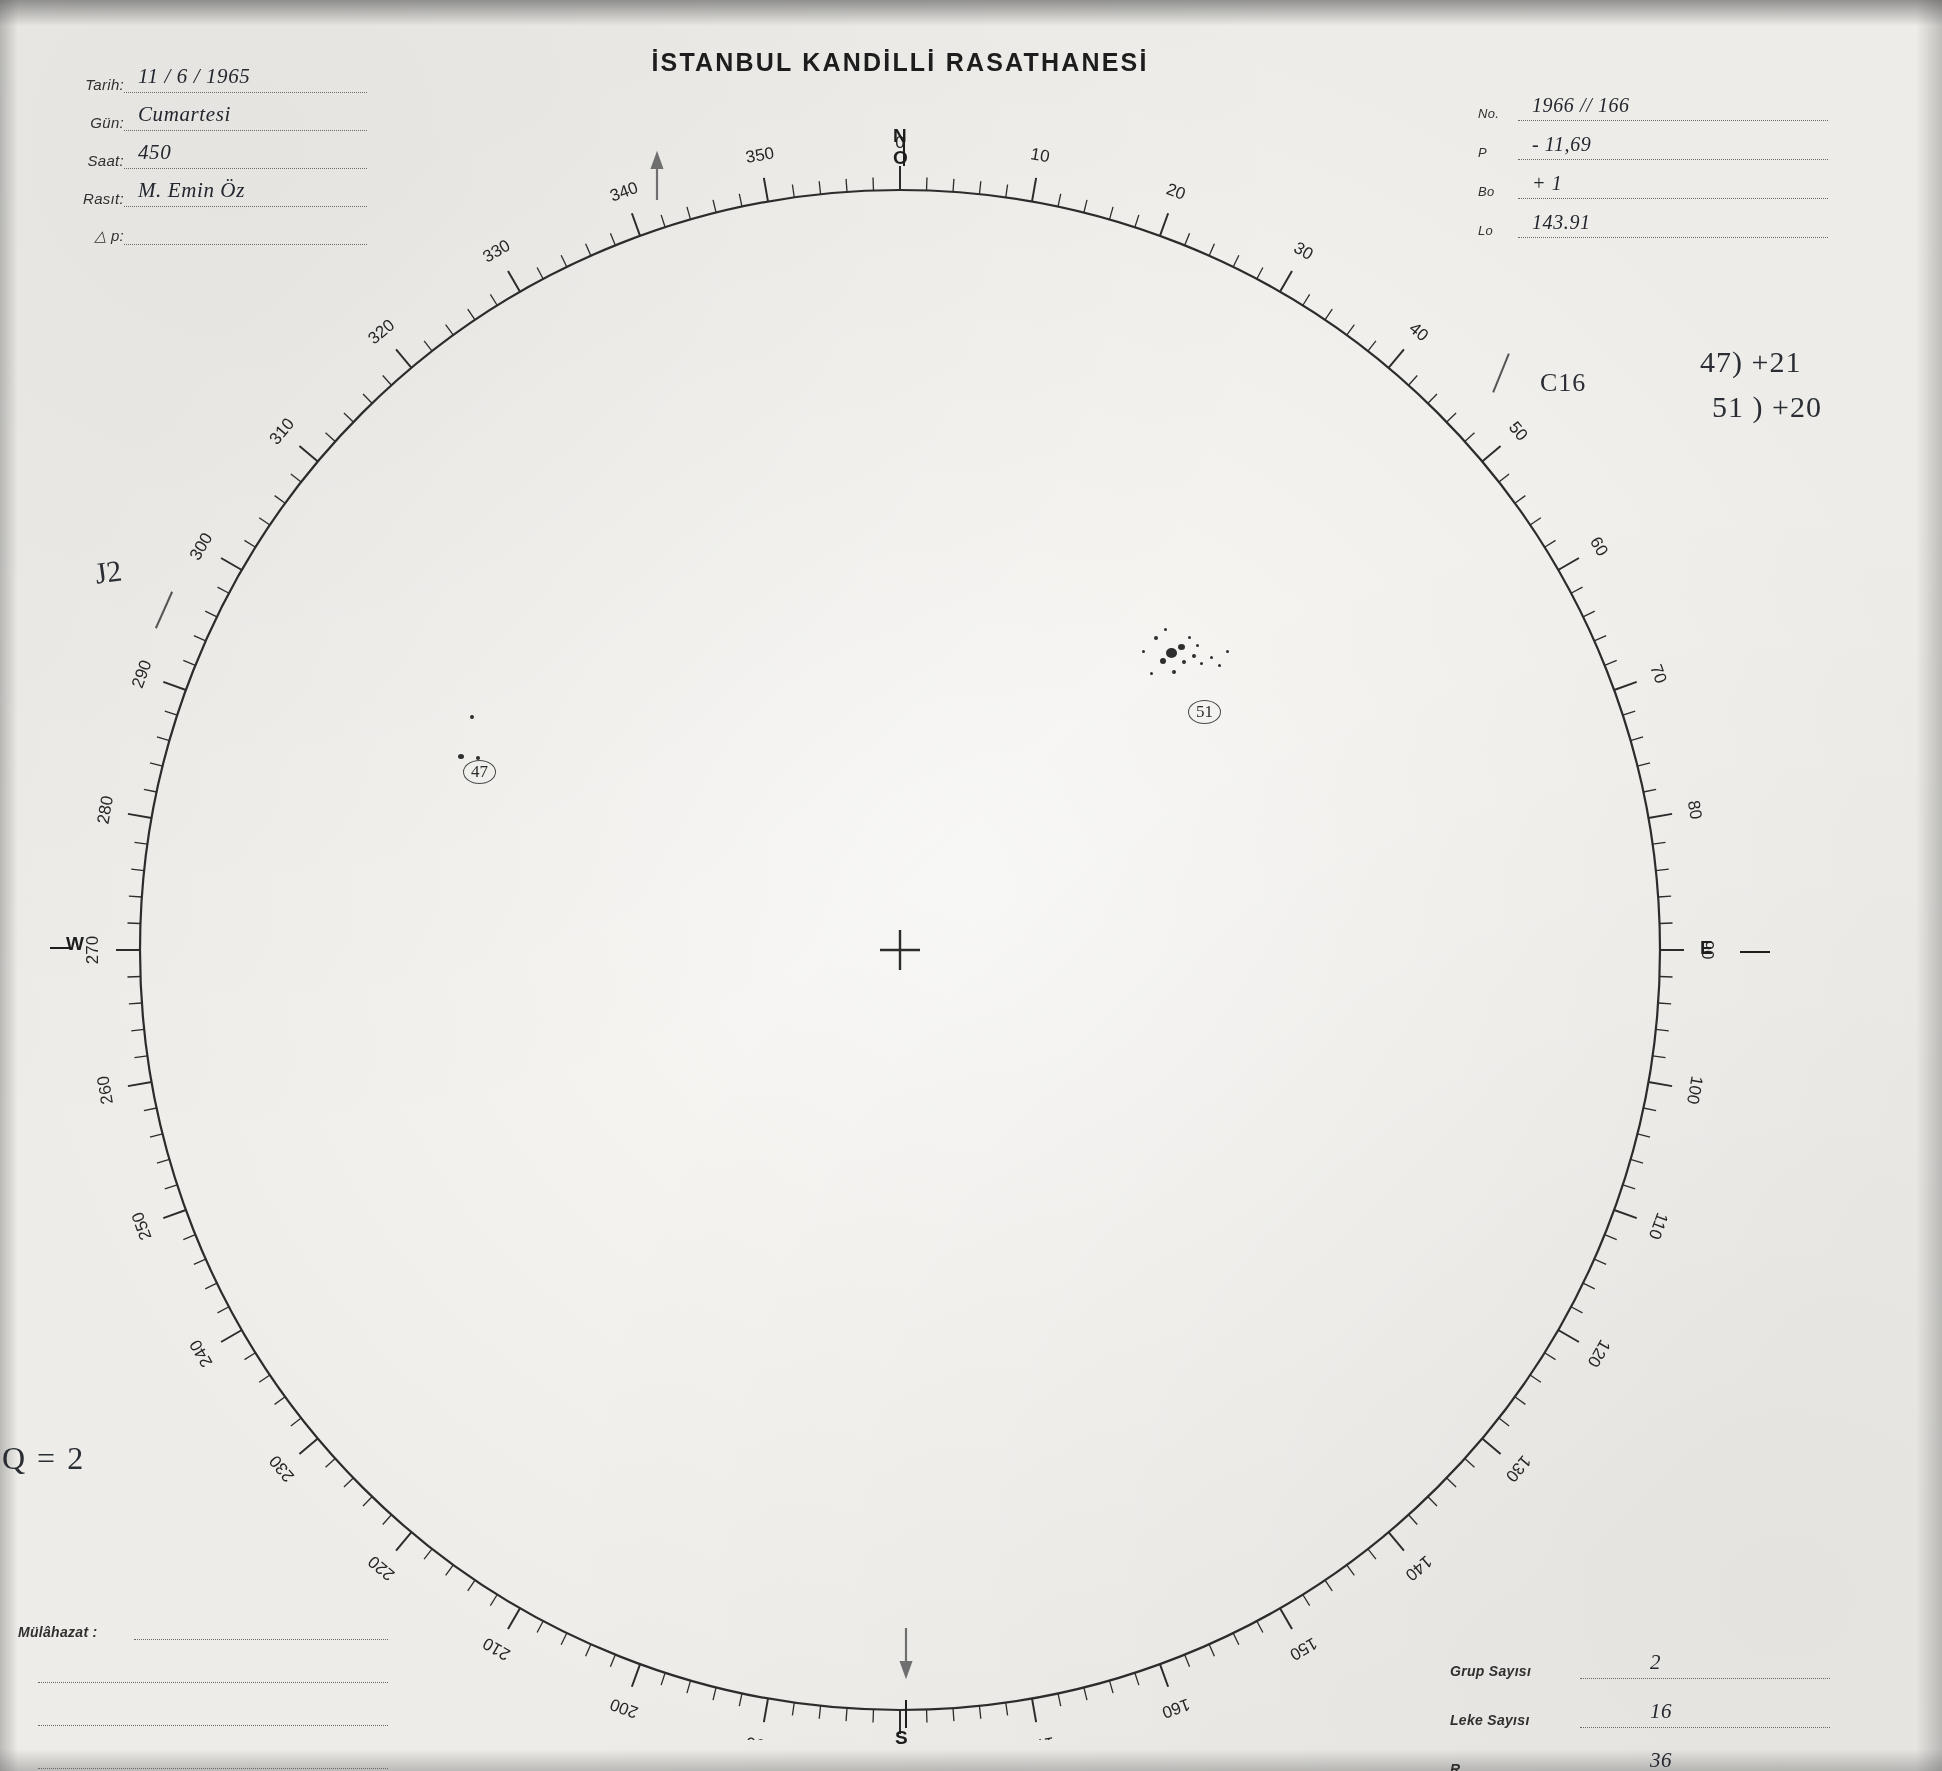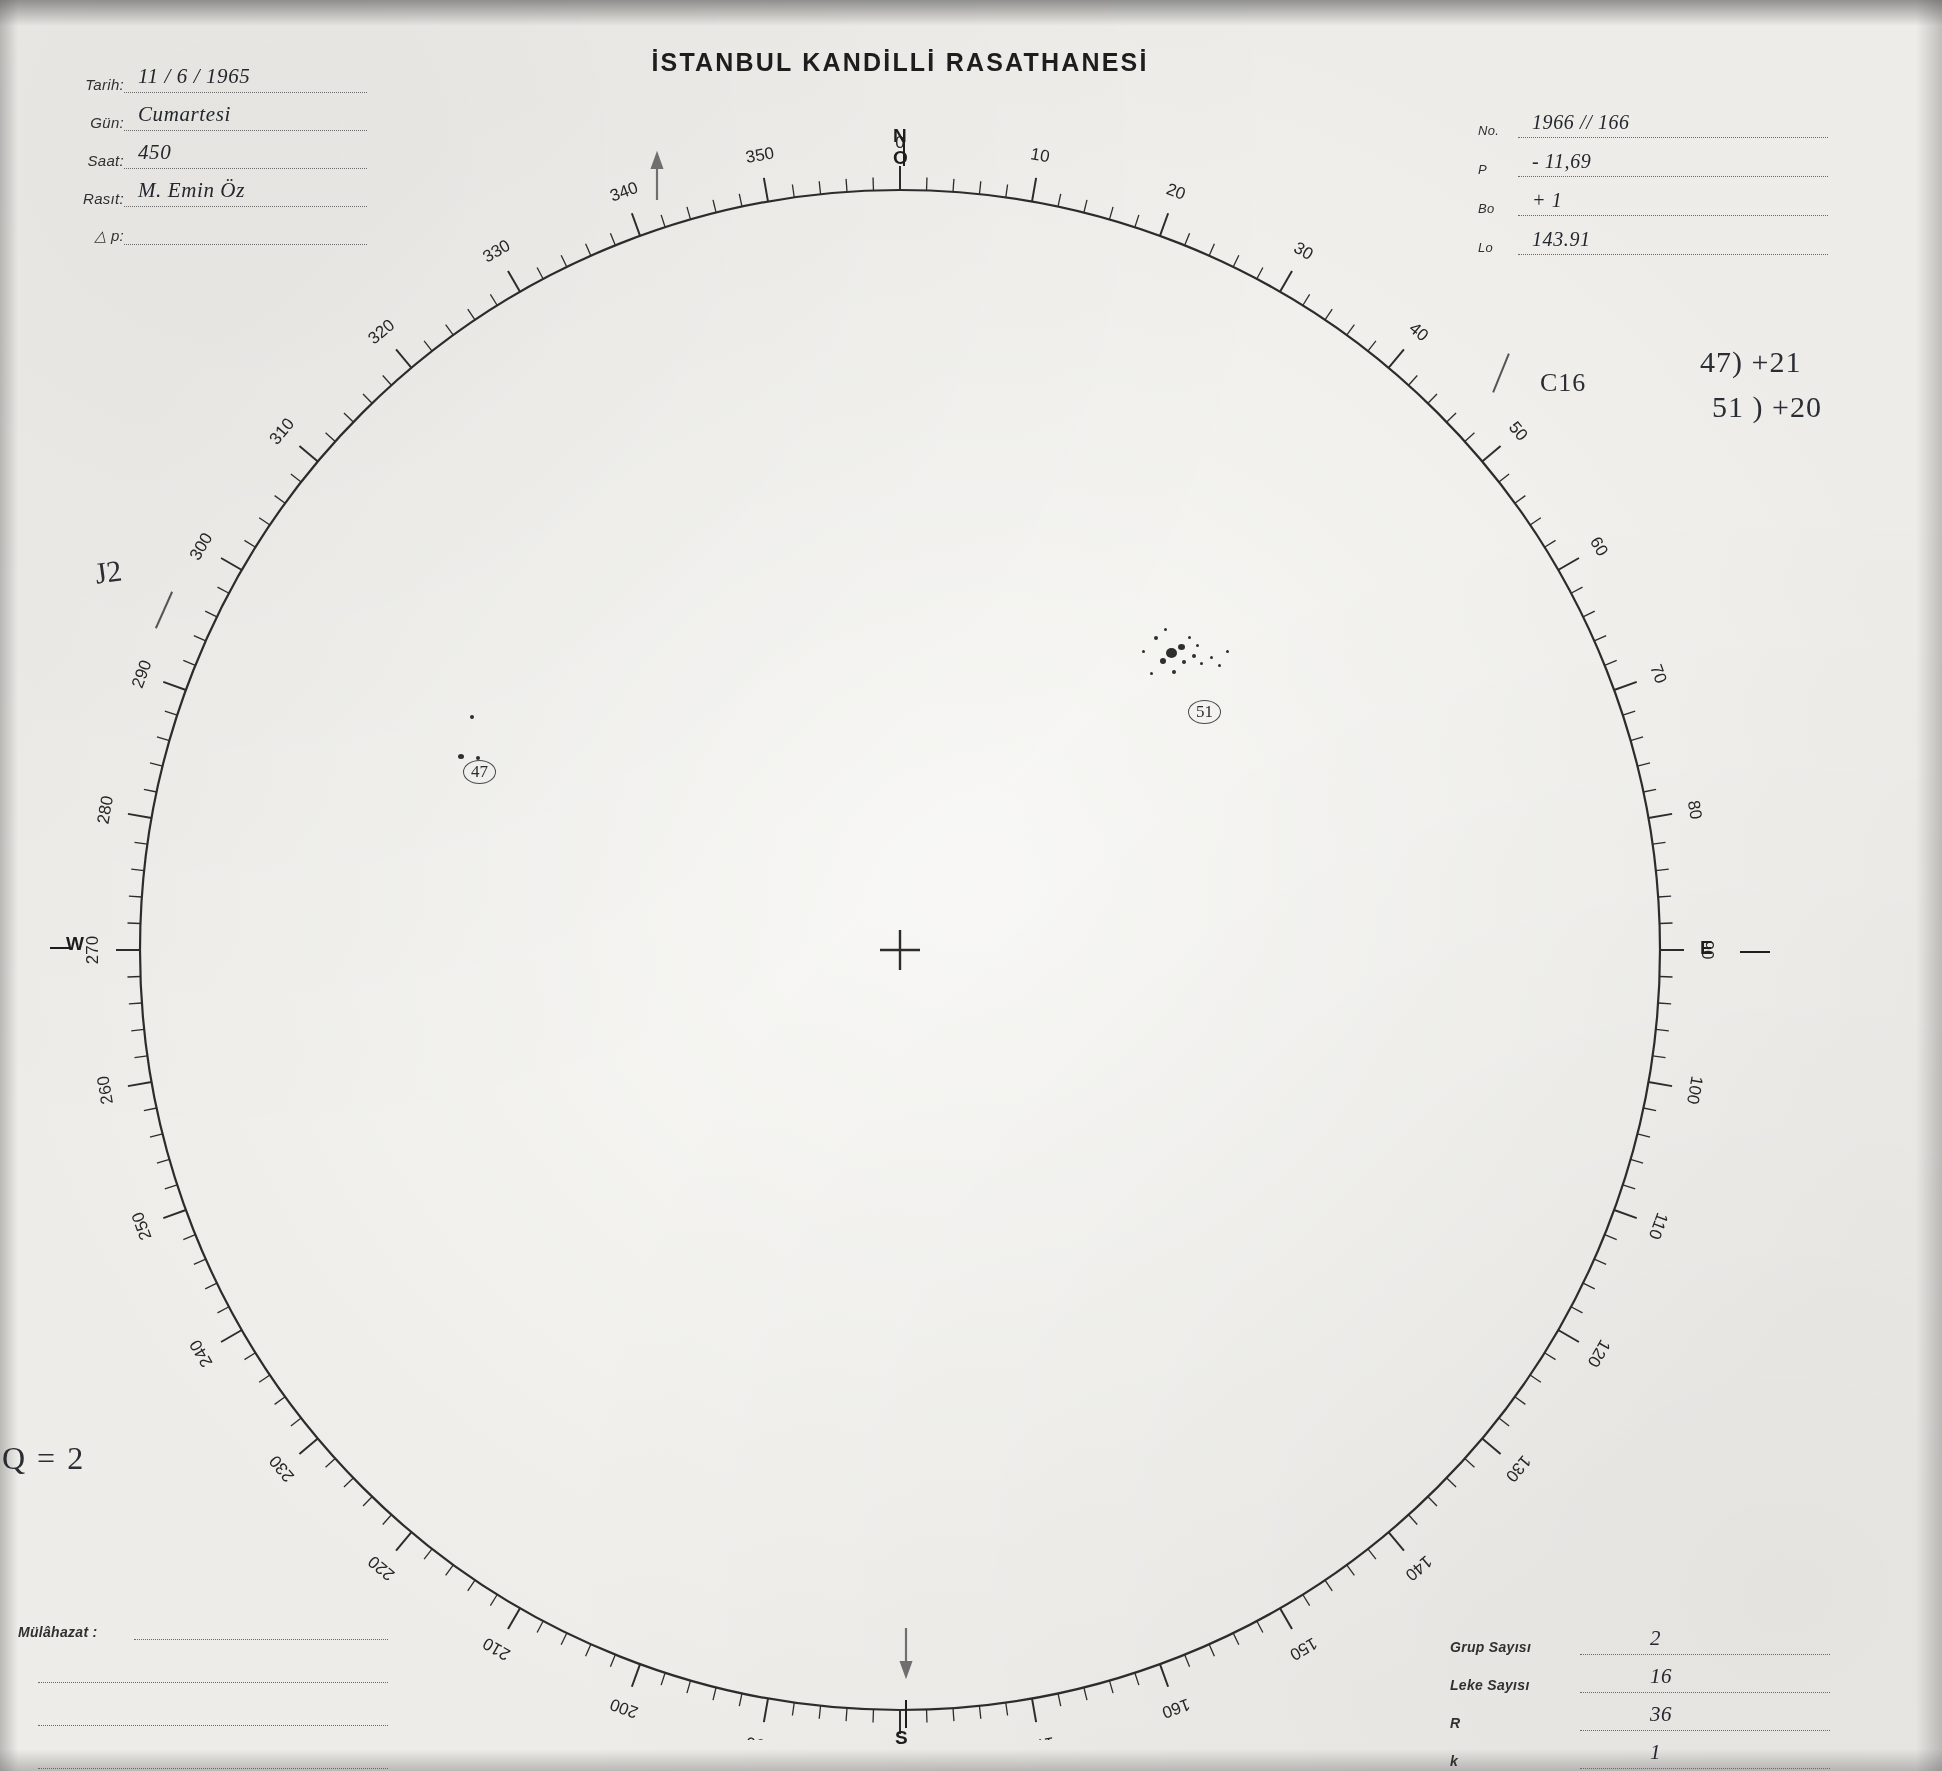--- a/index.html
+++ b/index.html
@@ -92,28 +92,28 @@
     font-family: "Liberation Serif", serif;
     font-style: italic;
     font-size: 21px;
     color: #23262e;
     white-space: nowrap;
     letter-spacing: 0.6px;
   }
   .hdr-left { left: 62px; top: 68px; width: 305px; }
   .hdr-left .form-label { width: 62px; text-align: right; }
 
-  .hdr-right { left: 1478px; top: 113px; width: 350px; }
+  .hdr-right { left: 1478px; top: 96px; width: 350px; }
   .hdr-right .form-row { margin-bottom: 14px; }
   .hdr-right .form-label { width: 40px; font-size: 13px; }
   .hdr-right .form-value { font-size: 20px; }
 
   .foot-right { left: 1450px; top: 1630px; width: 380px; }
   .foot-right .form-label { width: 130px; font-size: 14px; font-weight: bold; }
-  .foot-right .form-row { margin-bottom: 13px; }
+  .foot-right .form-row { margin-bottom: 13px; margin-top: 24px; }
   .foot-right .form-value { font-size: 21px; left: 70px; }
 
   .foot-left { left: 18px; top: 1615px; width: 370px; }
   .foot-left .form-label { width: 96px; font-size: 14px; font-weight: bold; }
   .foot-left .form-row { margin-bottom: 18px; gap: 20px; }
   .foot-left .blank-row .form-label { width: 0; }
 
   
   .note {
     position: absolute;

